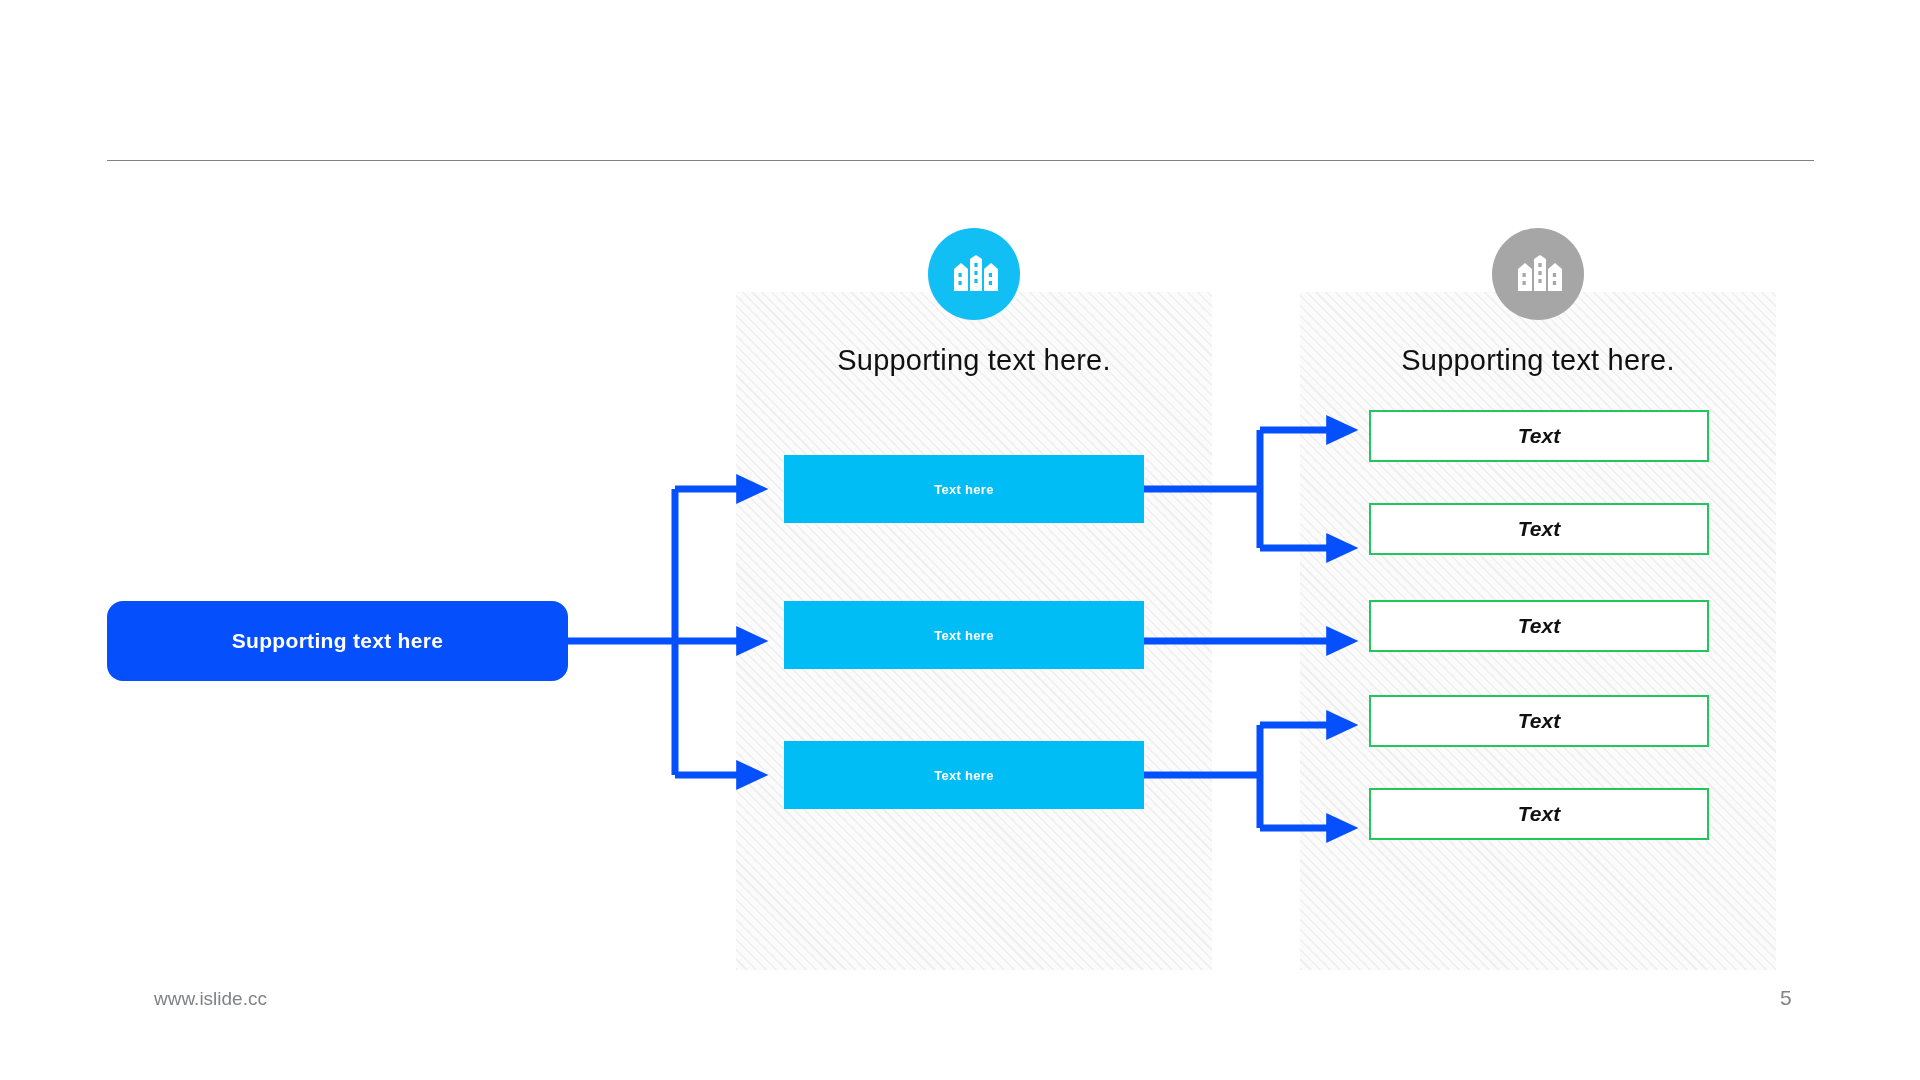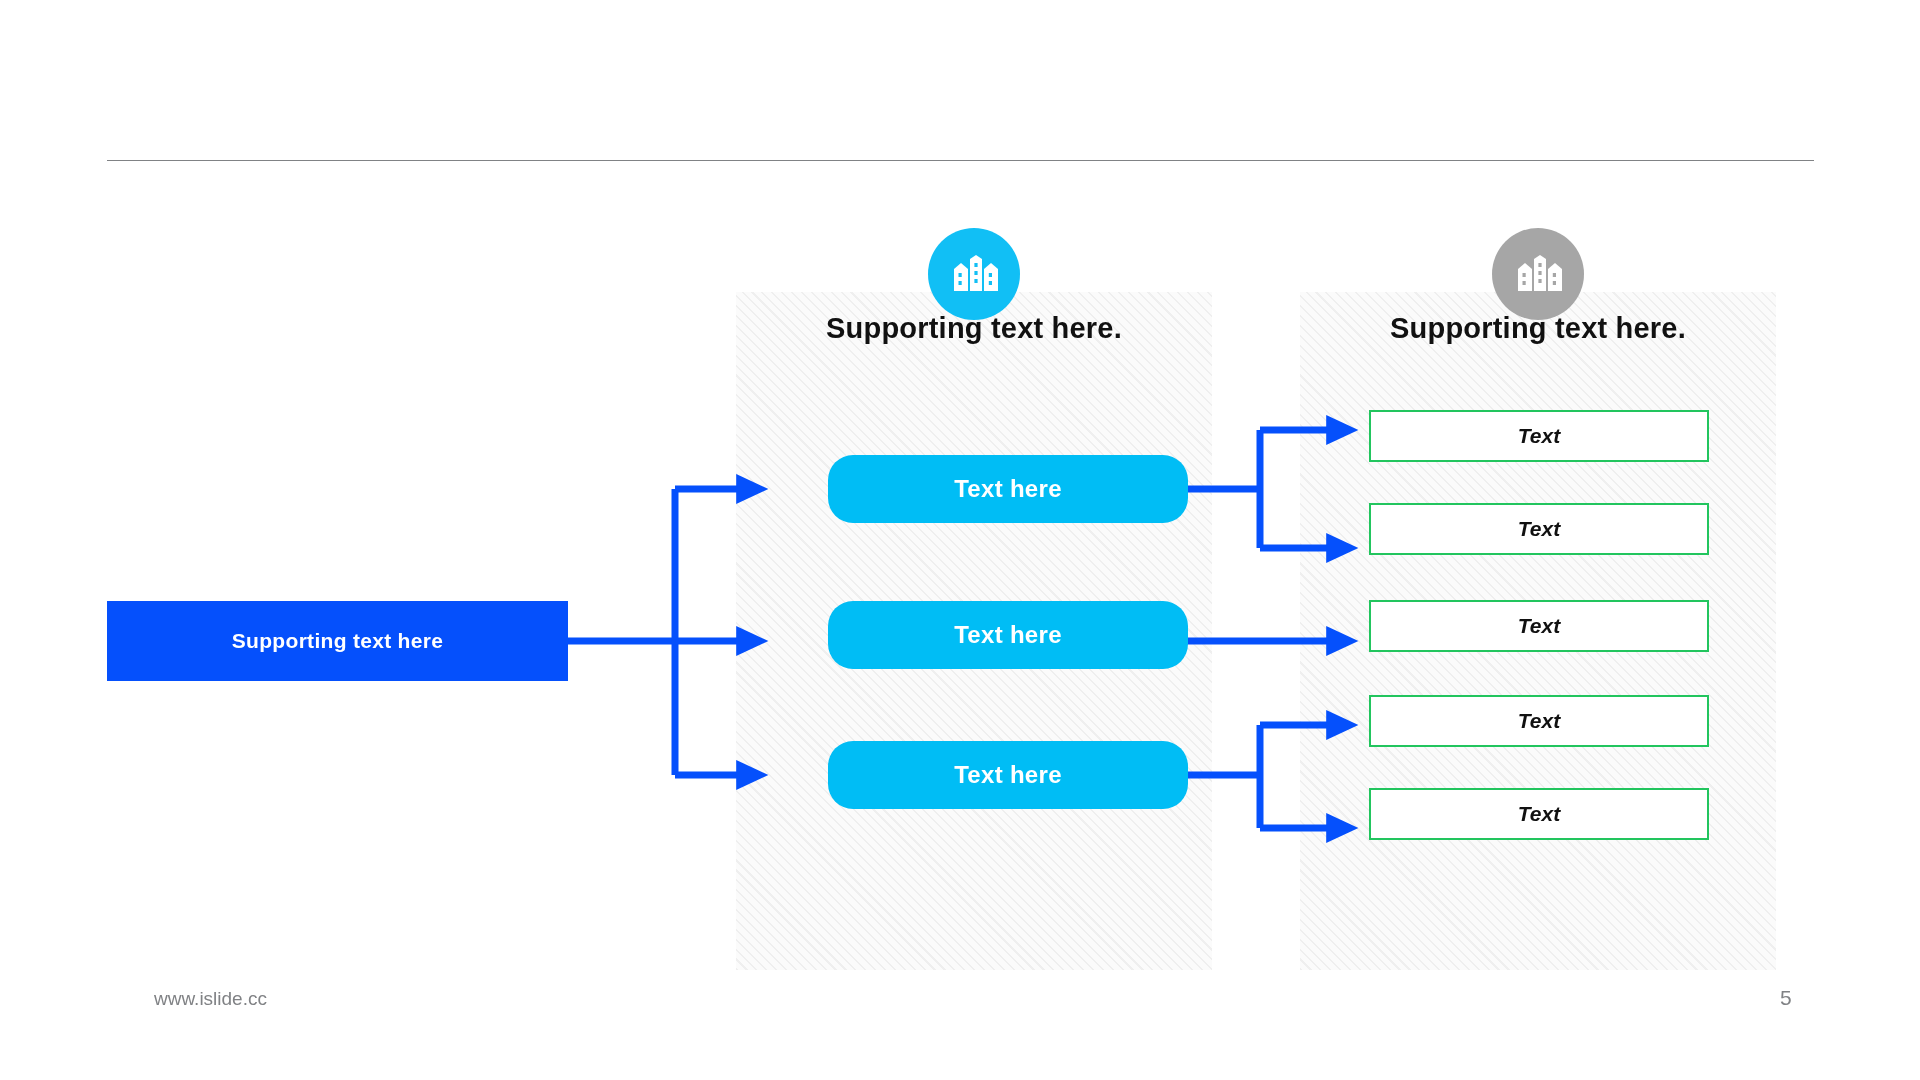--- a/index.html
+++ b/index.html
@@ -54,63 +54,63 @@
     align-items: center;
     justify-content: center;
   }
   .badge-mid   { left: 928px;  top: 228px; background: #11BFF5; }
   .badge-right { left: 1492px; top: 228px; background: #A6A6A6; }
   .badge svg { display: block; }
 
   
   .col-heading {
     position: absolute;
-    top: 312px;
+    top: 344px;
     width: 476px;
     text-align: center;
     font-size: 29px;
     color: #111111;
-    font-weight: 700;
+    font-weight: 400;
     letter-spacing: .2px;
   }
   .col-heading-mid   { left: 736px; }
   .col-heading-right { left: 1300px; }
 
   
   .root-box {
     position: absolute;
     left: 107px;
     top: 601px;
     width: 461px;
     height: 80px;
     background: #0550FC;
     color: #ffffff;
     font-size: 21px;
     font-weight: bold;
     display: flex;
     align-items: center;
     justify-content: center;
     letter-spacing: .3px;
+    border-radius: 16px;
   }
 
   
   .mid-box {
     position: absolute;
-    left: 828px;
+    left: 784px;
     width: 360px;
     height: 68px;
     background: #00BDF5;
     color: #ffffff;
-    font-size: 24px;
+    font-size: 13px;
     font-weight: bold;
     display: flex;
     align-items: center;
     justify-content: center;
     letter-spacing: .3px;
-    border-radius: 25px;
   }
   .mid-box-1 { top: 455px; }
   .mid-box-2 { top: 601px; }
   .mid-box-3 { top: 741px; }
 
   
   .leaf-box {
     position: absolute;
     left: 1369px;
     width: 340px;

